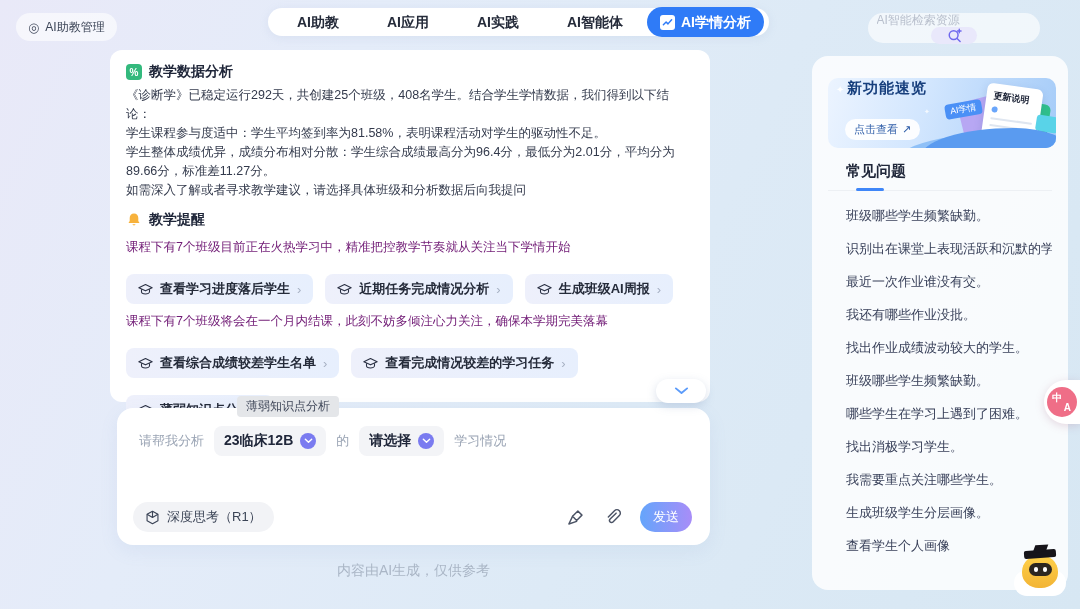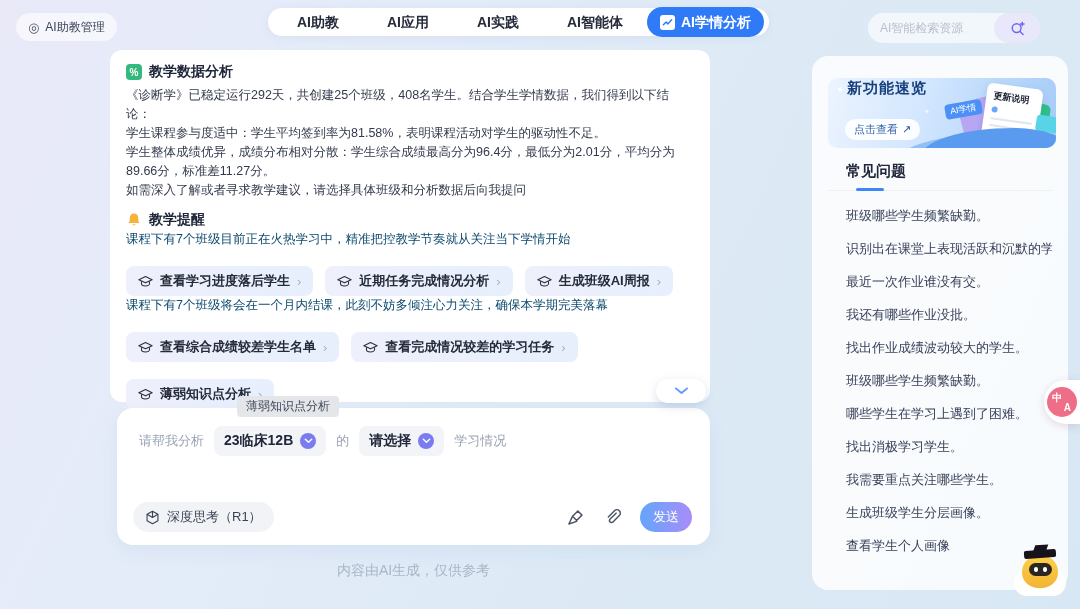--- a/index.html
+++ b/index.html
@@ -14,37 +14,37 @@
     font-size:12px; color:#3b4456; cursor:pointer; }
   .manage-btn .glyph { font-size:13px; color:#4a5264; }
   .tabs { position:absolute; left:268px; top:8px; height:28px; background:#fff; border-radius:18px;
     display:flex; align-items:center; padding:0 5px; box-shadow:0 2px 10px rgba(140,160,200,.14); }
   .tab { padding:0 24px; font-size:14px; font-weight:700; color:#252b3a; line-height:36px; cursor:pointer; white-space:nowrap; }
   .tab.active { display:flex; align-items:center; gap:6px; height:30px; line-height:30px;
     background:#2f7bf7; color:#fff; border-radius:16px; padding:0 13px; }
   .tab-chart-ic { width:15px; height:15px; background:#fff; border-radius:3px; display:flex;
     align-items:center; justify-content:center; }
   .search { position:absolute; left:868px; top:13px; width:172px; height:30px; border-radius:15px;
-    background:rgba(255,255,255,.62); display:flex; align-items:center; }
+    background:rgba(255,255,255,.62); display:flex; align-items:center;flex-direction:column; }
   .search input { flex:1; min-width:0; border:none; outline:none; background:transparent;
     padding:0 12px; font-size:12px; color:#5a6474; font-family:inherit; }
   .search input::placeholder { color:#b9c0cd; }
   .search-btn { width:46px; height:30px; border-radius:15px; background:#e9e8fb;
     display:flex; align-items:center; justify-content:center; cursor:pointer; }
 
   
   .chat-panel { position:absolute; left:110px; top:50px; width:600px; height:352px;
     background:#fff; border-radius:12px; padding:12px 16px 8px; }
   .sec-head { display:flex; align-items:center; gap:7px; height:20px; }
   .ic-green { width:16px; height:16px; border-radius:4px; background:#33b97d; color:#fff;
     font-size:10px; font-weight:700; display:flex; align-items:center; justify-content:center; }
   .sec-title { font-size:14px; font-weight:700; color:#20273a; }
   .para { margin-top:4px; font-size:12.5px; line-height:19px; color:#333a4c; }
   .sec2 { margin-top:10px; }
-  .hint { font-size:12.5px; line-height:19px; color:#0c4a6e; }
+  .hint { margin-top:8px; font-size:12.5px; line-height:19px; color:#701a75; }
   .btn-row { display:flex; gap:12px; margin-top:17px; }
   .sug-btn { height:30px; border-radius:8px; background:linear-gradient(90deg,#eef0fb,#e7effd);
     display:inline-flex; align-items:center; gap:7px; padding:0 12px; font-size:13px; font-weight:600;
     color:#252b3a; cursor:pointer; white-space:nowrap; }
   .sug-btn .chev { color:#a6b0c3; font-size:13px; font-weight:400; }
   .scroll-pill { position:absolute; left:656px; top:379px; width:50px; height:24px; background:#fff;
     border-radius:12px; box-shadow:0 3px 10px rgba(120,140,180,.28); display:flex; align-items:center;
     justify-content:center; z-index:5; cursor:pointer; }
 
   

